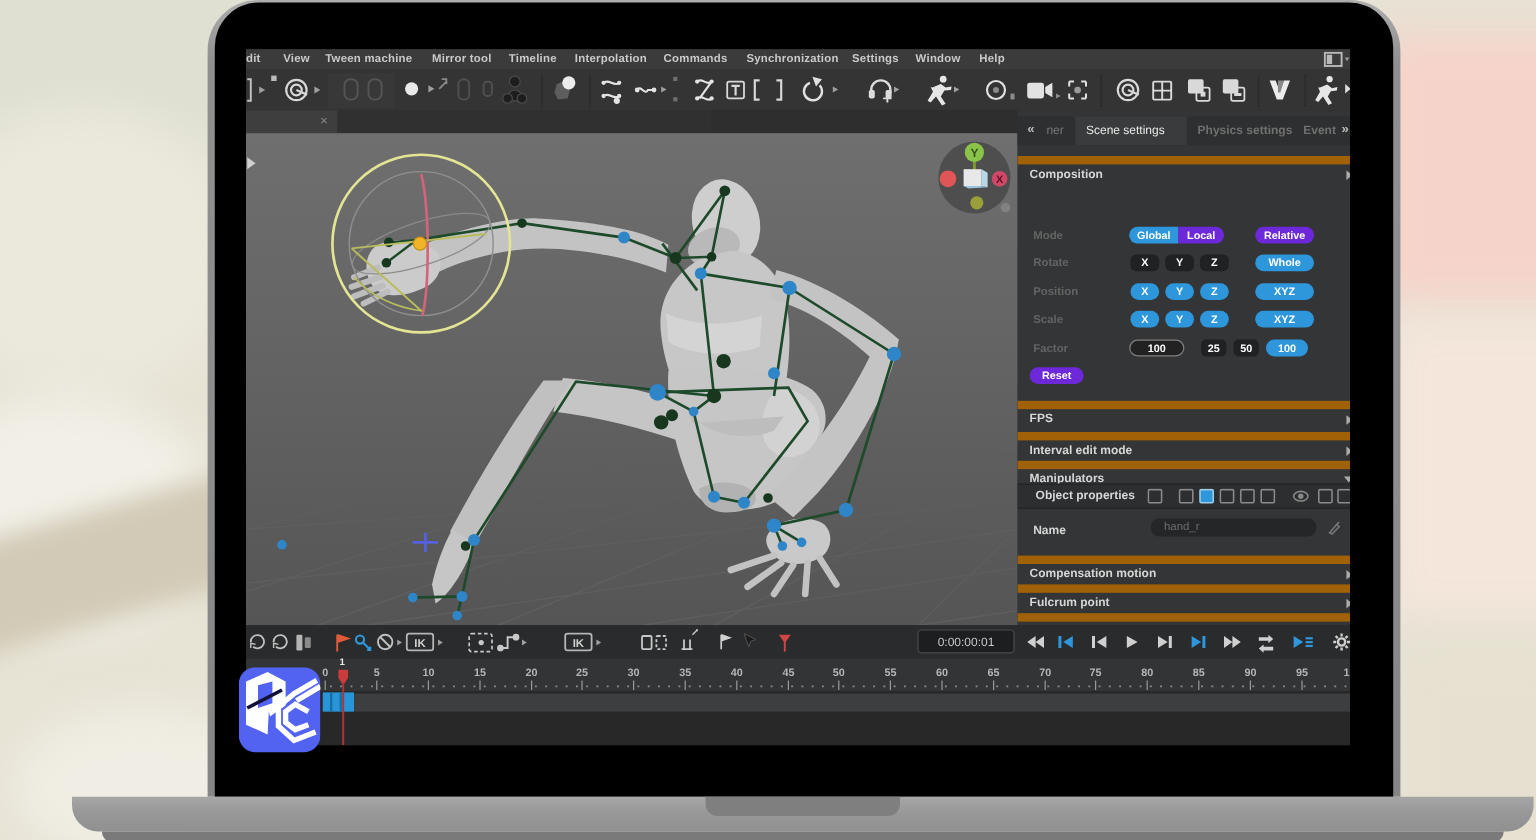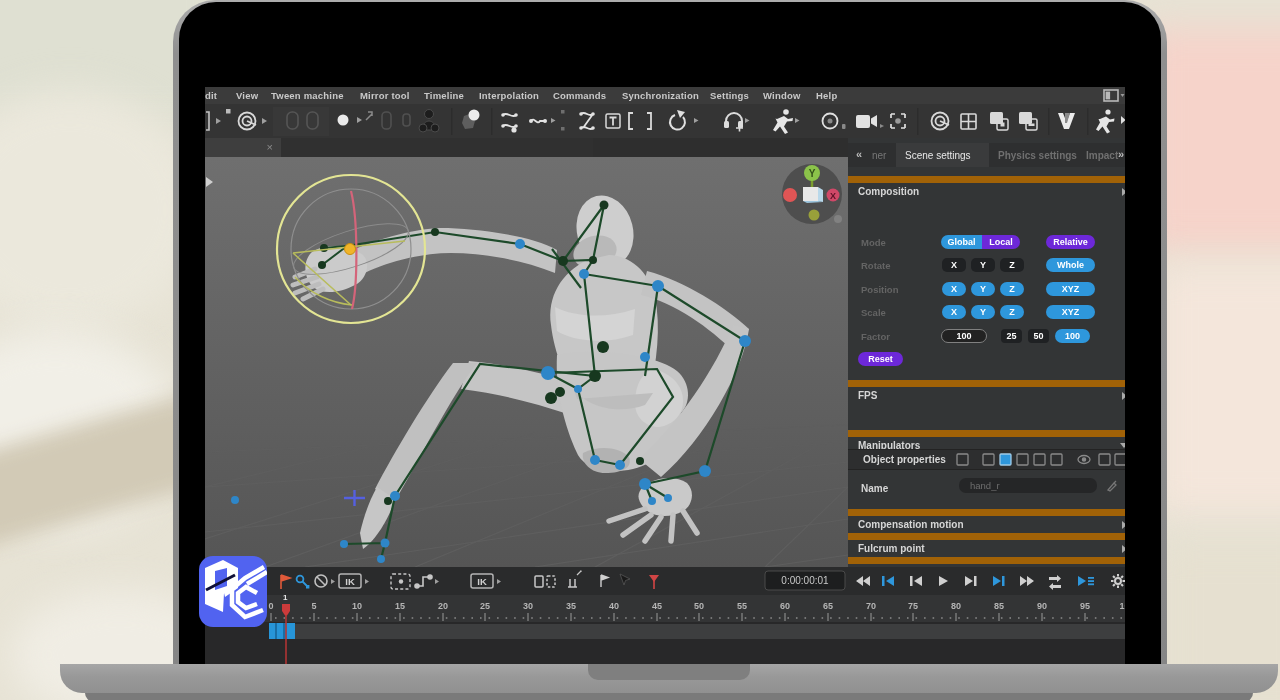--- a/index.html
+++ b/index.html
@@ -5,21 +5,21 @@
 html,body{margin:0;padding:0;width:1280px;height:700px;overflow:hidden;font-family:"Liberation Sans",sans-serif;}
 #stage{position:absolute;left:0;top:0;width:1280px;height:700px;background:#e7e3d5;overflow:hidden;}
 .patch{position:absolute;filter:blur(18px);}
 
 #screenframe{position:absolute;left:173px;top:0px;width:994px;height:664px;background:linear-gradient(#adadad,#8f8f8f 8%,#8c8c8c 60%,#858585);border-radius:42px 42px 0 0;}
 #bezel{position:absolute;left:6px;top:2px;width:982px;height:662px;background:#000;border-radius:37px 37px 0 0;overflow:hidden;}
 #base{position:absolute;left:60px;top:664px;width:1218px;height:29px;background:linear-gradient(#a6a6a6,#989898 45%,#909090);border-radius:0 0 22px 22px;}
 #notch{position:absolute;left:588px;top:664px;width:162px;height:16px;background:#7f7f7f;border-radius:0 0 10px 10px;}
 #baseshadow{position:absolute;left:85px;top:693px;width:1168px;height:9px;background:#7a7a7a;border-radius:0 0 16px 16px;}
 
-#ui{position:absolute;left:26px;top:39px;width:920px;height:580px;background:#333;overflow:hidden;filter:blur(0.35px);margin-top:46px;}
+#ui{position:absolute;left:26px;top:39px;width:920px;height:580px;background:#333;overflow:hidden;filter:blur(0.35px);}
 #menubar{position:absolute;left:0;top:0;width:928px;height:17px;background:#3b3b3b;}
 .mi{position:absolute;top:3px;font-size:9.5px;font-weight:700;color:#c9c9c9;letter-spacing:.2px;}
 #toolbar{position:absolute;left:0;top:17px;width:928px;height:34px;background:#343434;}
 #tabbar{position:absolute;left:0;top:51px;width:643px;height:19px;background:#303030;}
 #tab1{position:absolute;left:0;top:0;width:76px;height:19px;background:#3e3e3e;color:#8a8a8a;font-size:11px;text-align:right;line-height:18px;padding-right:8px;box-sizing:border-box;}
 #viewport{position:absolute;left:0;top:70px;width:643px;height:410px;background:linear-gradient(#6f6f6f,#616161 55%,#555);overflow:hidden;}
 #rpanel{position:absolute;left:643px;top:51px;width:285px;height:429px;background:#333536;font-size:10px;color:#ddd;}
 #rtabs{position:absolute;left:0;top:5px;width:285px;height:24px;background:#2e2f30;}
 .sect{position:absolute;left:0;width:285px;height:18px;border-top:7px solid #a16207;}
 .sect .t{position:absolute;left:10px;top:3px;font-size:10px;font-weight:700;color:#d6d6d6;}
@@ -323,21 +323,21 @@
           <path d="M1 20 l7 5 -7 5 Z" fill="#cfcfcf"></path>
         </svg>
         </div>
         <div id="rpanel">
           <div id="rtabs">
             <span style="position:absolute;left:8px;top:5px;color:#bbb;font-size:11px;font-weight:700">«</span>
             <span style="position:absolute;left:24px;top:7px;color:#777;font-size:10px">ner</span>
             <div style="position:absolute;left:48px;top:0;width:93px;height:24px;background:#3a3b3c"></div>
             <span style="position:absolute;left:57px;top:7px;color:#e8e8e8;font-size:10px;font-weight:400">Scene settings</span>
             <span style="position:absolute;left:150px;top:7px;color:#707070;font-size:10px;font-weight:700">Physics settings</span>
-            <span style="position:absolute;left:238px;top:7px;color:#707070;font-size:10px;font-weight:700">Impact</span>
+            <span style="position:absolute;left:238px;top:7px;color:#707070;font-size:10px;font-weight:700">Event</span>
             <span style="position:absolute;left:270px;top:5px;color:#bbb;font-size:11px;font-weight:700">»</span>
           </div>
           <div class="sect" style="top:38px">
               <span class="t">Composition</span>
               <span class="ar"></span>
             </div>
           <div class="rl" style="top:99px">Mode</div>
           <div class="btn blue" style="left:93px;top:97px;width:41px;border-radius:8px 0 0 8px">Global</div>
           <div class="btn gray" style="left:134px;top:97px;width:38px;border-radius:0 8px 8px 0">Local</div>
           <div class="btn gray" style="left:198px;top:97px;width:49px;border-radius:8px">Relative</div>
@@ -357,20 +357,24 @@
           <div class="btn blue" style="left:152px;top:167px;width:24px;border-radius:8px">Z</div>
           <div class="btn blue" style="left:198px;top:167px;width:49px;border-radius:8px">XYZ</div>
           <div class="rl" style="top:193px">Factor</div>
           <div class="btn" style="left:93px;top:191px;width:46px;background:#222;border:1px solid #808080;border-radius:8px;line-height:12px">100</div>
           <div class="btn dark" style="left:153px;top:191px;width:21px;border-radius:4px">25</div>
           <div class="btn dark" style="left:180px;top:191px;width:21px;border-radius:4px">50</div>
           <div class="btn blue" style="left:207px;top:191px;width:35px;border-radius:8px">100</div>
           <div class="btn gray" style="left:10px;top:214px;width:45px;border-radius:8px">Reset</div>
           <div class="sect" style="top:242px">
               <span class="t">FPS</span>
+              <span class="ar"></span>
+            </div>
+          <div class="sect" style="top:268px">
+              <span class="t">Interval edit mode</span>
               <span class="ar"></span>
             </div>
           <div class="sect" style="top:292px">
               <span class="t">Manipulators</span>
               <span class="ard"></span>
             </div>
           <div style="position:absolute;left:0;top:311px;width:285px;height:19px;background:#2d2e2f;border-top:1px solid #232323;border-bottom:1px solid #232323">
             <span style="position:absolute;left:15px;top:4px;font-size:10px;font-weight:700;color:#d6d6d6">Object properties</span>
             <svg style="position:absolute;left:108px;top:3px" width="170" height="13" viewBox="0 0 170 13">
               <g fill="none" stroke="#8a8a8a" stroke-width="1.3">

